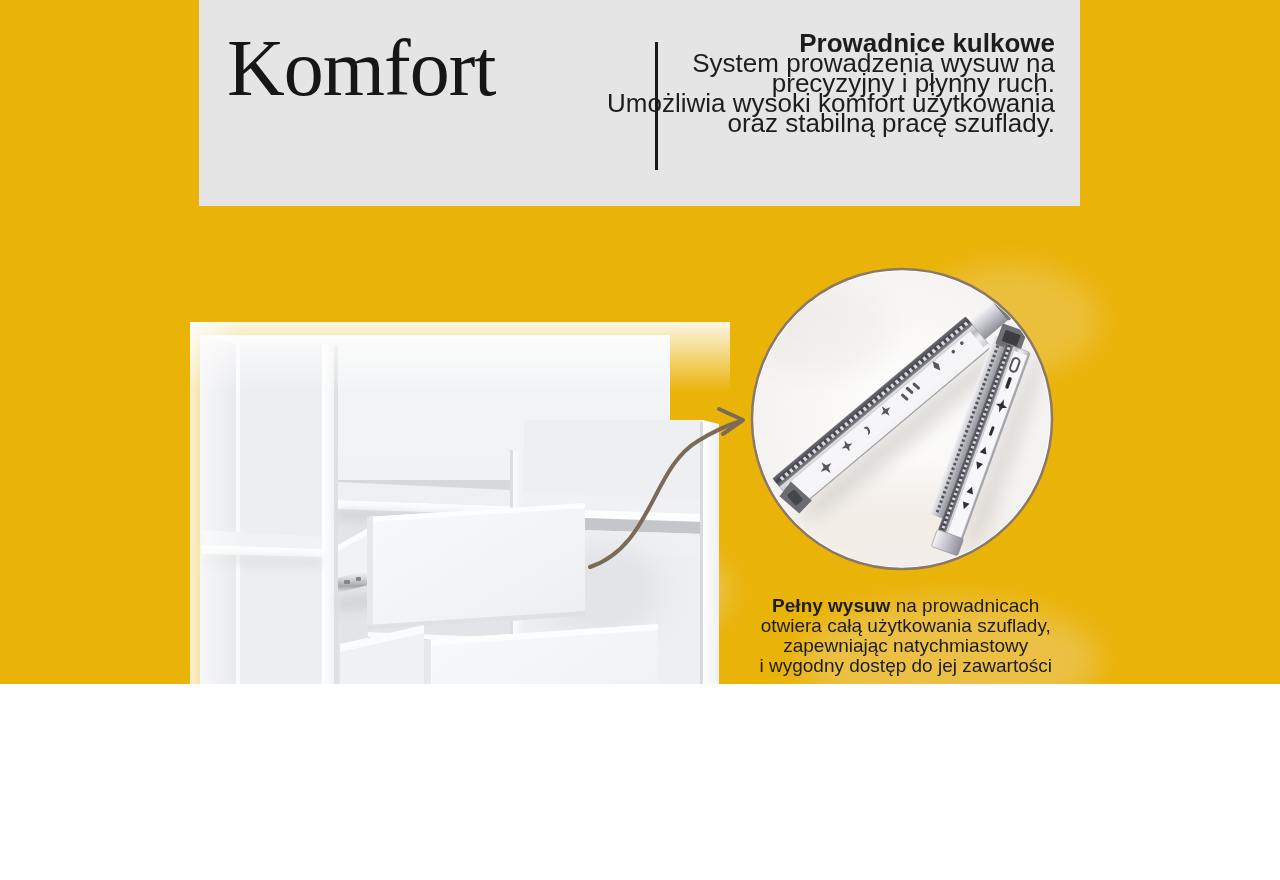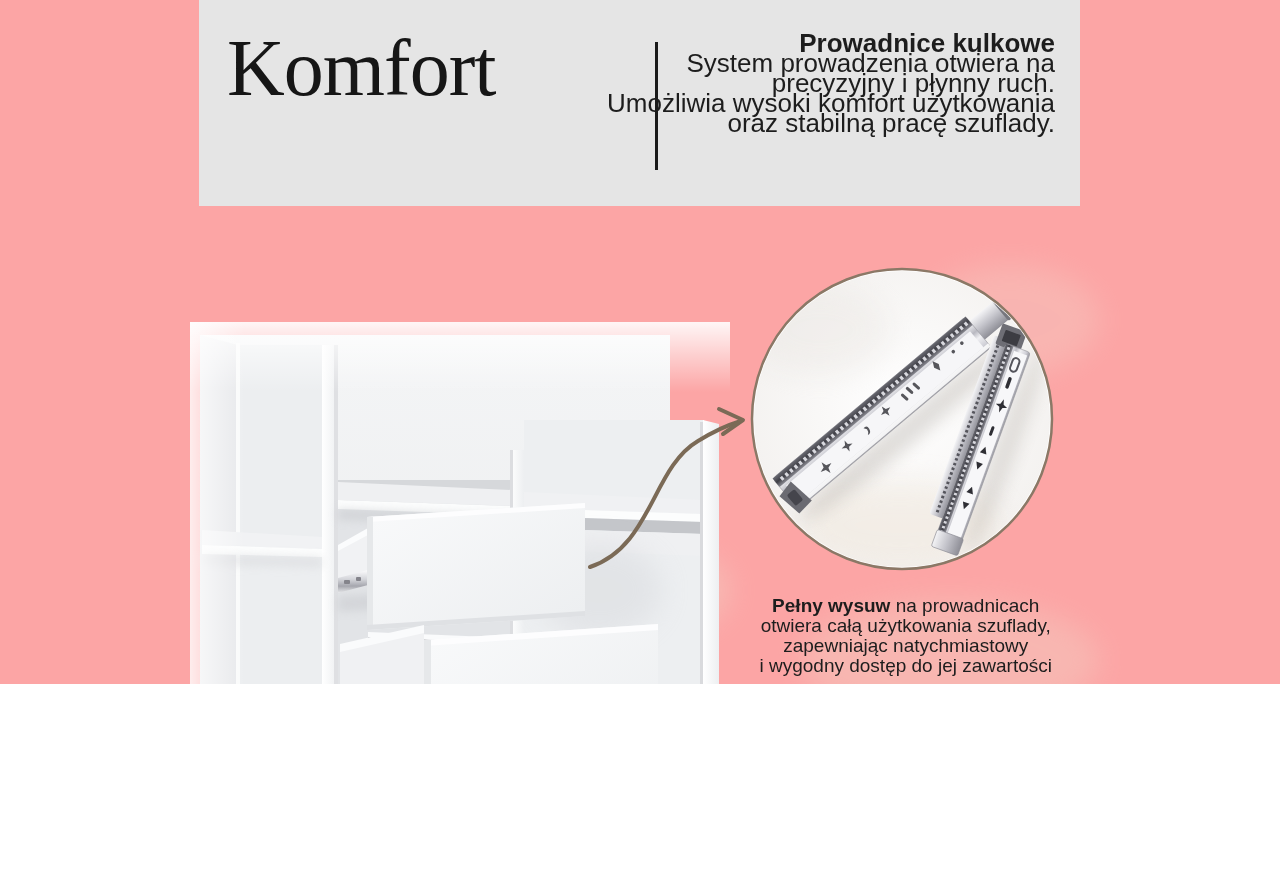--- a/index.html
+++ b/index.html
@@ -1,17 +1,17 @@
 <!DOCTYPE html>
 <html><head>
 <meta charset="utf-8">
 <style>
   html,body{margin:0;padding:0;background:#ffffff;}
   .canvas{
-    position:relative;width:1280px;height:684px;background:#fca5a5;overflow:hidden;
+    position:relative;width:1280px;height:684px;background:#eab308;overflow:hidden;
     font-family:"Liberation Sans","DejaVu Sans",sans-serif;color:#1d1d1d;
   }
   
   .header-band{
     position:absolute;left:199px;top:0;width:881px;height:206px;
     background:#e5e5e5;
   }
   .title{
     position:absolute;left:28px;top:32px;margin:0;font-weight:400;
     font-family:"Liberation Serif","DejaVu Serif",serif;
@@ -40,21 +40,21 @@
 
 <div class="canvas">
 
   <div class="header-band">
     <h1 class="title">
       <span>Komfort</span>
     </h1>
     <div class="title-divider"></div>
     <div class="feature-text">
       <div class="feature-title">Prowadnice kulkowe</div>
-      <div>System prowadzenia otwiera na</div>
+      <div>System prowadzenia wysuw na</div>
       <div>precyzyjny i płynny ruch.</div>
       <div>Umożliwia wysoki komfort użytkowania</div>
       <div>oraz stabilną pracę szuflady.</div>
     </div>
   </div>
 
   <svg class="scene" viewBox="0 0 1280 880">
     <defs>
       <linearGradient id="wallGrad" x1="0" y1="0" x2="0" y2="1">
         <stop offset="0" stop-color="#f4f5f6"></stop>

